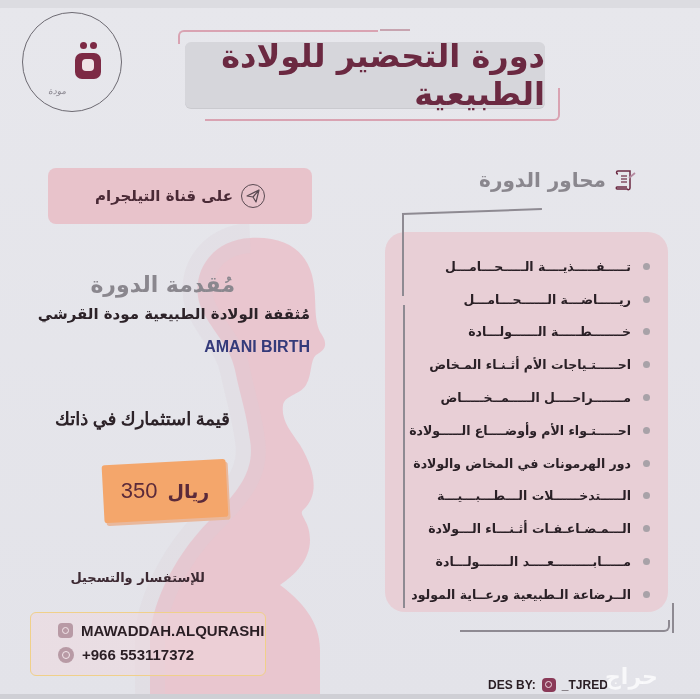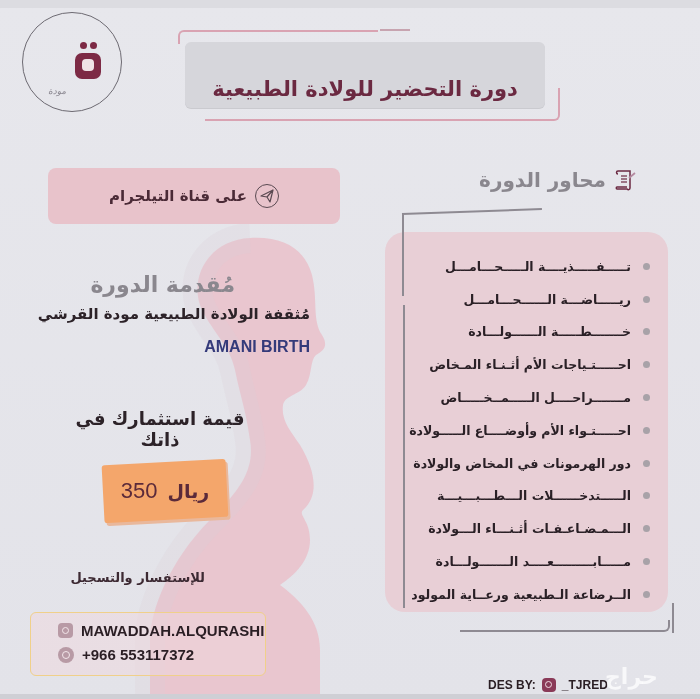--- a/index.html
+++ b/index.html
@@ -51,26 +51,26 @@
     border-top: 2px solid #d9a3b2; border-left: 2px solid #d9a3b2; border-radius: 6px 0 0 0;
   }
   .title-accent-dash { position: absolute; left: 380px; top: 29px; width: 30px; height: 2px; background: #c7a4b0; }
   .title-accent-bottom {
     position: absolute; left: 205px; top: 88px; width: 355px; height: 33px;
     border-bottom: 2px solid #d9a3b2; border-right: 2px solid #d9a3b2; border-radius: 0 0 6px 0;
   }
   .title-text {
     position: absolute; left: 185px; top: 42px; width: 360px; height: 66px;
     display: flex; align-items: center; justify-content: center;
-    font-size: 21px; font-weight: bold; color: #6b2941; direction: rtl; margin-top: 14px;
+    font-size: 32px; font-weight: bold; color: #6b2941; direction: rtl;
   }
 
   
   .telegram-box {
-    position: absolute; left: 48px; top: 168px; width: 292px; height: 56px;
+    position: absolute; left: 48px; top: 168px; width: 264px; height: 56px;
     background: #e8c3cb; border-radius: 8px;
     display: flex; align-items: center; justify-content: center; gap: 8px; direction: rtl;
   }
   .telegram-icon {
     width: 24px; height: 24px; border: 1.5px solid #5a4a52; border-radius: 50%;
     display: flex; align-items: center; justify-content: center;
   }
   .telegram-text { font-size: 15px; font-weight: bold; color: #4a2a36; }
 
   
@@ -82,22 +82,22 @@
     position: absolute; left: 20px; top: 305px; width: 290px; text-align: right;
     font-size: 15px; font-weight: bold; color: #2c2228; direction: rtl;
   }
   .intro-line2 {
     position: absolute; left: 30px; top: 338px; width: 280px;
     display: flex; justify-content: space-between; align-items: center; direction: rtl;
   }
   .certified { font-size: 15px; font-weight: bold; color: #2c2228; letter-spacing: 1px; }
   .amani { font-size: 16px; font-weight: bold; color: #343a7a; font-family: "Liberation Sans", sans-serif; direction: ltr; }
   .invest-text {
-    position: absolute; left: 55px; top: 408px; width: 210px; text-align: center;
-    font-size: 18px; font-weight: bold; color: #2c2228; direction: rtl;
+    position: absolute; left: 55px; top: 408px; width: 210px; text-align: left;
+    font-size: 18px; font-weight: bold; color: #2c2228; direction: rtl; font-family: Liberation Serif, serif;
   }
 
   
   .price-box {
     position: absolute; left: 103px; top: 462px; width: 124px; height: 58px;
     background: #f4a66b; transform: rotate(-3deg); border-radius: 3px;
     box-shadow: 2px 3px 0 #e9b89c;
   }
   .price-text {
     position: absolute; left: 103px; top: 462px; width: 124px; height: 58px;

